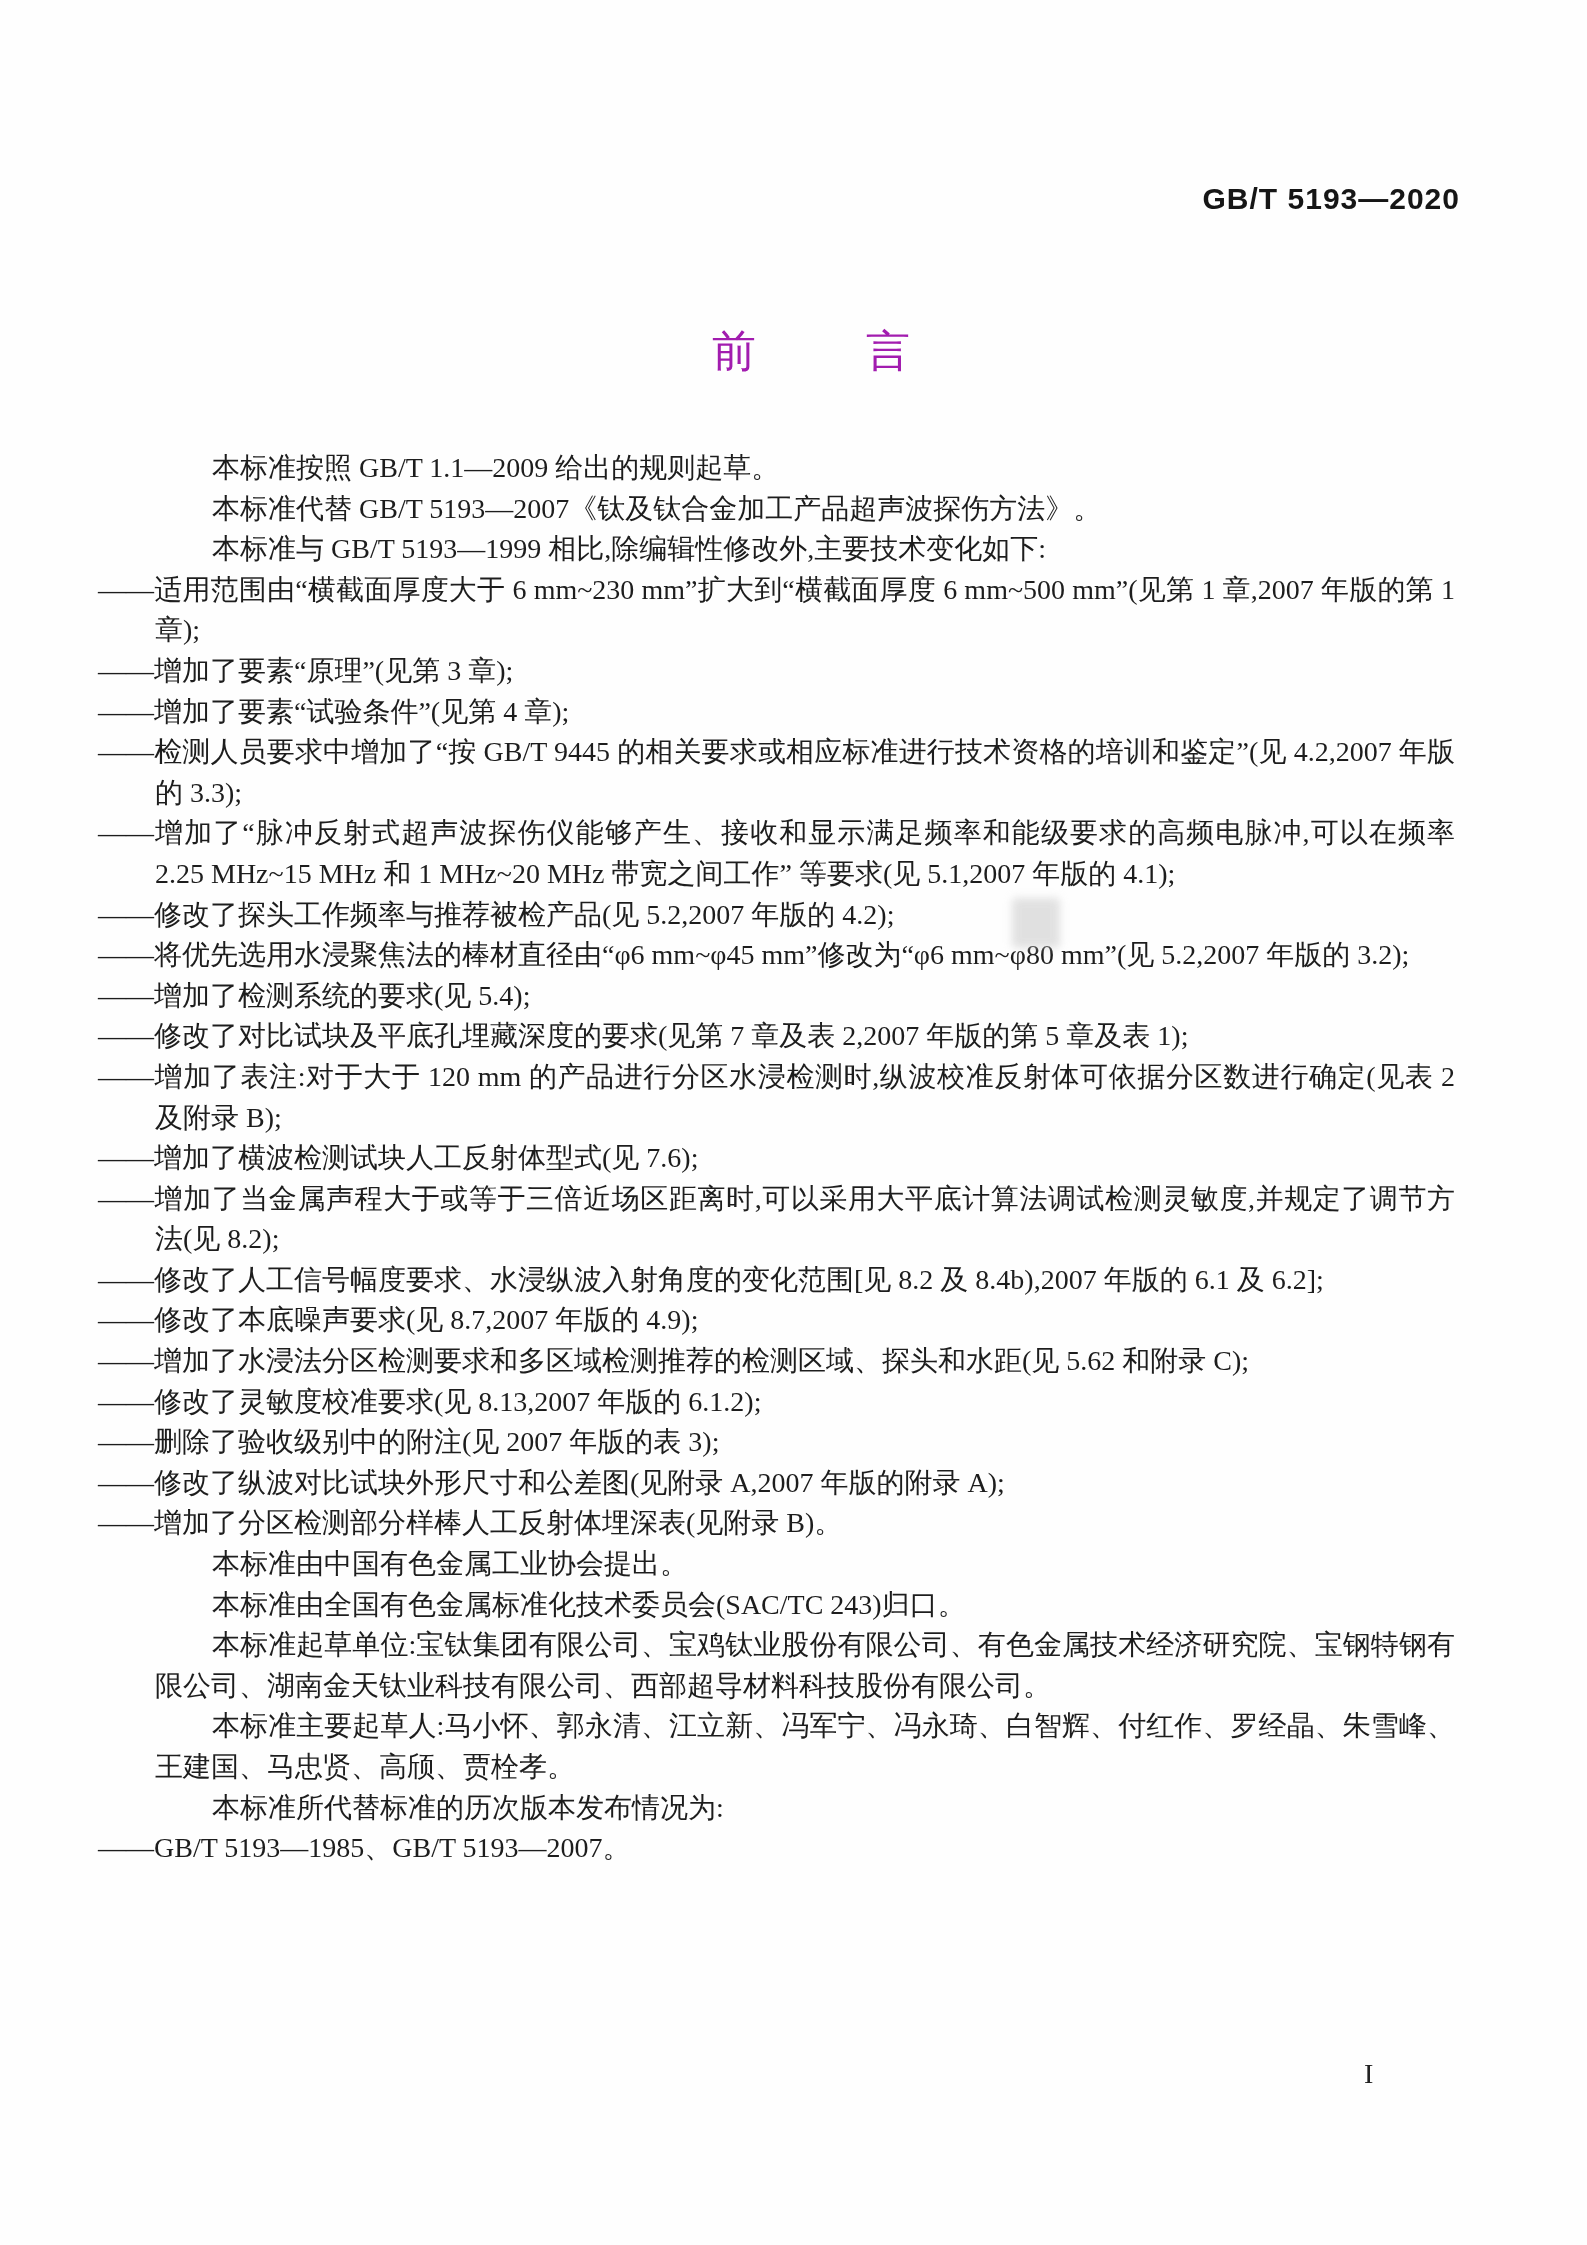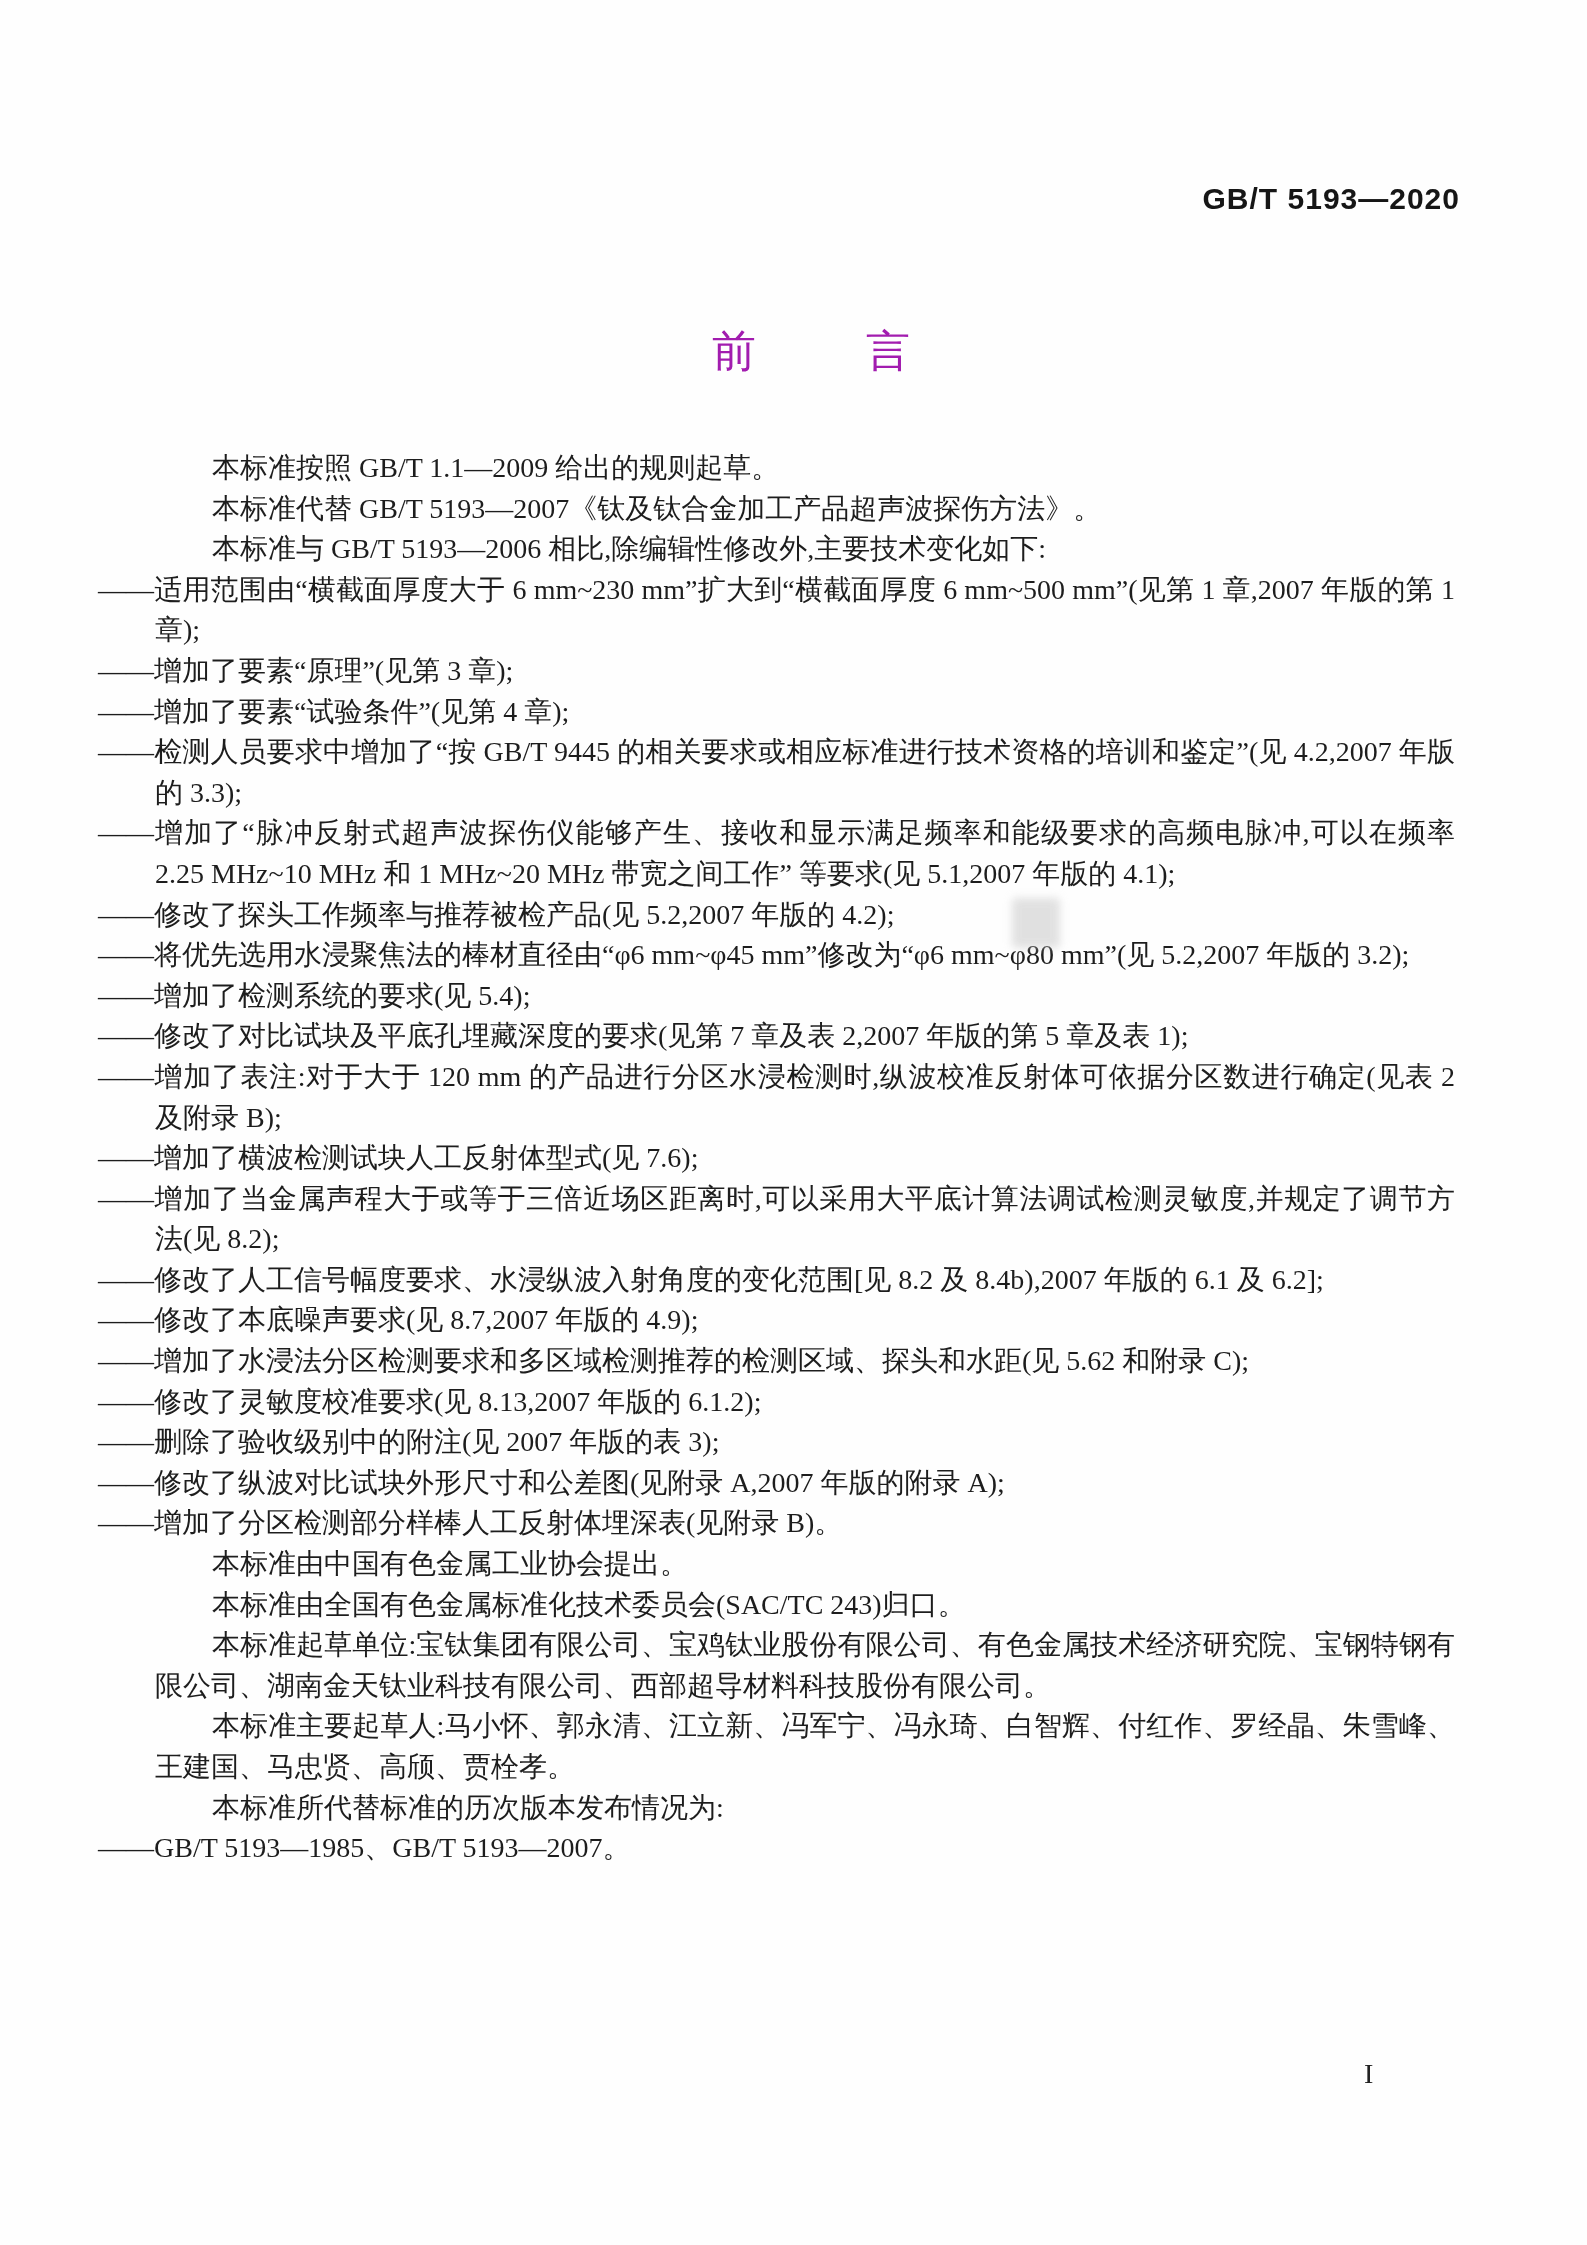--- a/index.html
+++ b/index.html
@@ -94,28 +94,28 @@
   <div class="standard-code">GB/T 5193—2020</div>
 
   <div class="doc-title">
     <span class="title-text">前言</span>
   </div>
 
   <div class="content">
 
     <p class="para">本标准按照 GB/T 1.1—2009 给出的规则起草。</p>
     <p class="para">本标准代替 GB/T 5193—2007《钛及钛合金加工产品超声波探伤方法》。</p>
-    <p class="para">本标准与 GB/T 5193—2006 相比,除编辑性修改外,主要技术变化如下:</p>
+    <p class="para">本标准与 GB/T 5193—1999 相比,除编辑性修改外,主要技术变化如下:</p>
 
     <div>
       <p class="change">——适用范围由“横截面厚度大于 6 mm~230 mm”扩大到“横截面厚度 6 mm~500 mm”(见第 1 章,2007 年版的第 1 章);</p>
       <p class="change">——增加了要素“原理”(见第 3 章);</p>
       <p class="change">——增加了要素“试验条件”(见第 4 章);</p>
       <p class="change">——检测人员要求中增加了“按 GB/T 9445 的相关要求或相应标准进行技术资格的培训和鉴定”(见 4.2,2007 年版的 3.3);</p>
-      <p class="change">——增加了“脉冲反射式超声波探伤仪能够产生、接收和显示满足频率和能级要求的高频电脉冲,可以在频率 2.25 MHz~10 MHz 和 1 MHz~20 MHz 带宽之间工作” 等要求(见 5.1,2007 年版的 4.1);</p>
+      <p class="change">——增加了“脉冲反射式超声波探伤仪能够产生、接收和显示满足频率和能级要求的高频电脉冲,可以在频率 2.25 MHz~15 MHz 和 1 MHz~20 MHz 带宽之间工作” 等要求(见 5.1,2007 年版的 4.1);</p>
       <p class="change">——修改了探头工作频率与推荐被检产品(见 5.2,2007 年版的 4.2);</p>
       <p class="change">——将优先选用水浸聚焦法的棒材直径由“φ6 mm~φ45 mm”修改为“φ6 mm~φ80 mm”(见 5.2,2007 年版的 3.2);</p>
       <p class="change">——增加了检测系统的要求(见 5.4);</p>
       <p class="change">——修改了对比试块及平底孔埋藏深度的要求(见第 7 章及表 2,2007 年版的第 5 章及表 1);</p>
       <p class="change">——增加了表注:对于大于 120 mm 的产品进行分区水浸检测时,纵波校准反射体可依据分区数进行确定(见表 2 及附录 B);</p>
       <p class="change">——增加了横波检测试块人工反射体型式(见 7.6);</p>
       <p class="change">——增加了当金属声程大于或等于三倍近场区距离时,可以采用大平底计算法调试检测灵敏度,并规定了调节方法(见 8.2);</p>
       <p class="change">——修改了人工信号幅度要求、水浸纵波入射角度的变化范围[见 8.2 及 8.4b),2007 年版的 6.1 及 6.2];</p>
       <p class="change">——修改了本底噪声要求(见 8.7,2007 年版的 4.9);</p>
       <p class="change">——增加了水浸法分区检测要求和多区域检测推荐的检测区域、探头和水距(见 5.62 和附录 C);</p>

